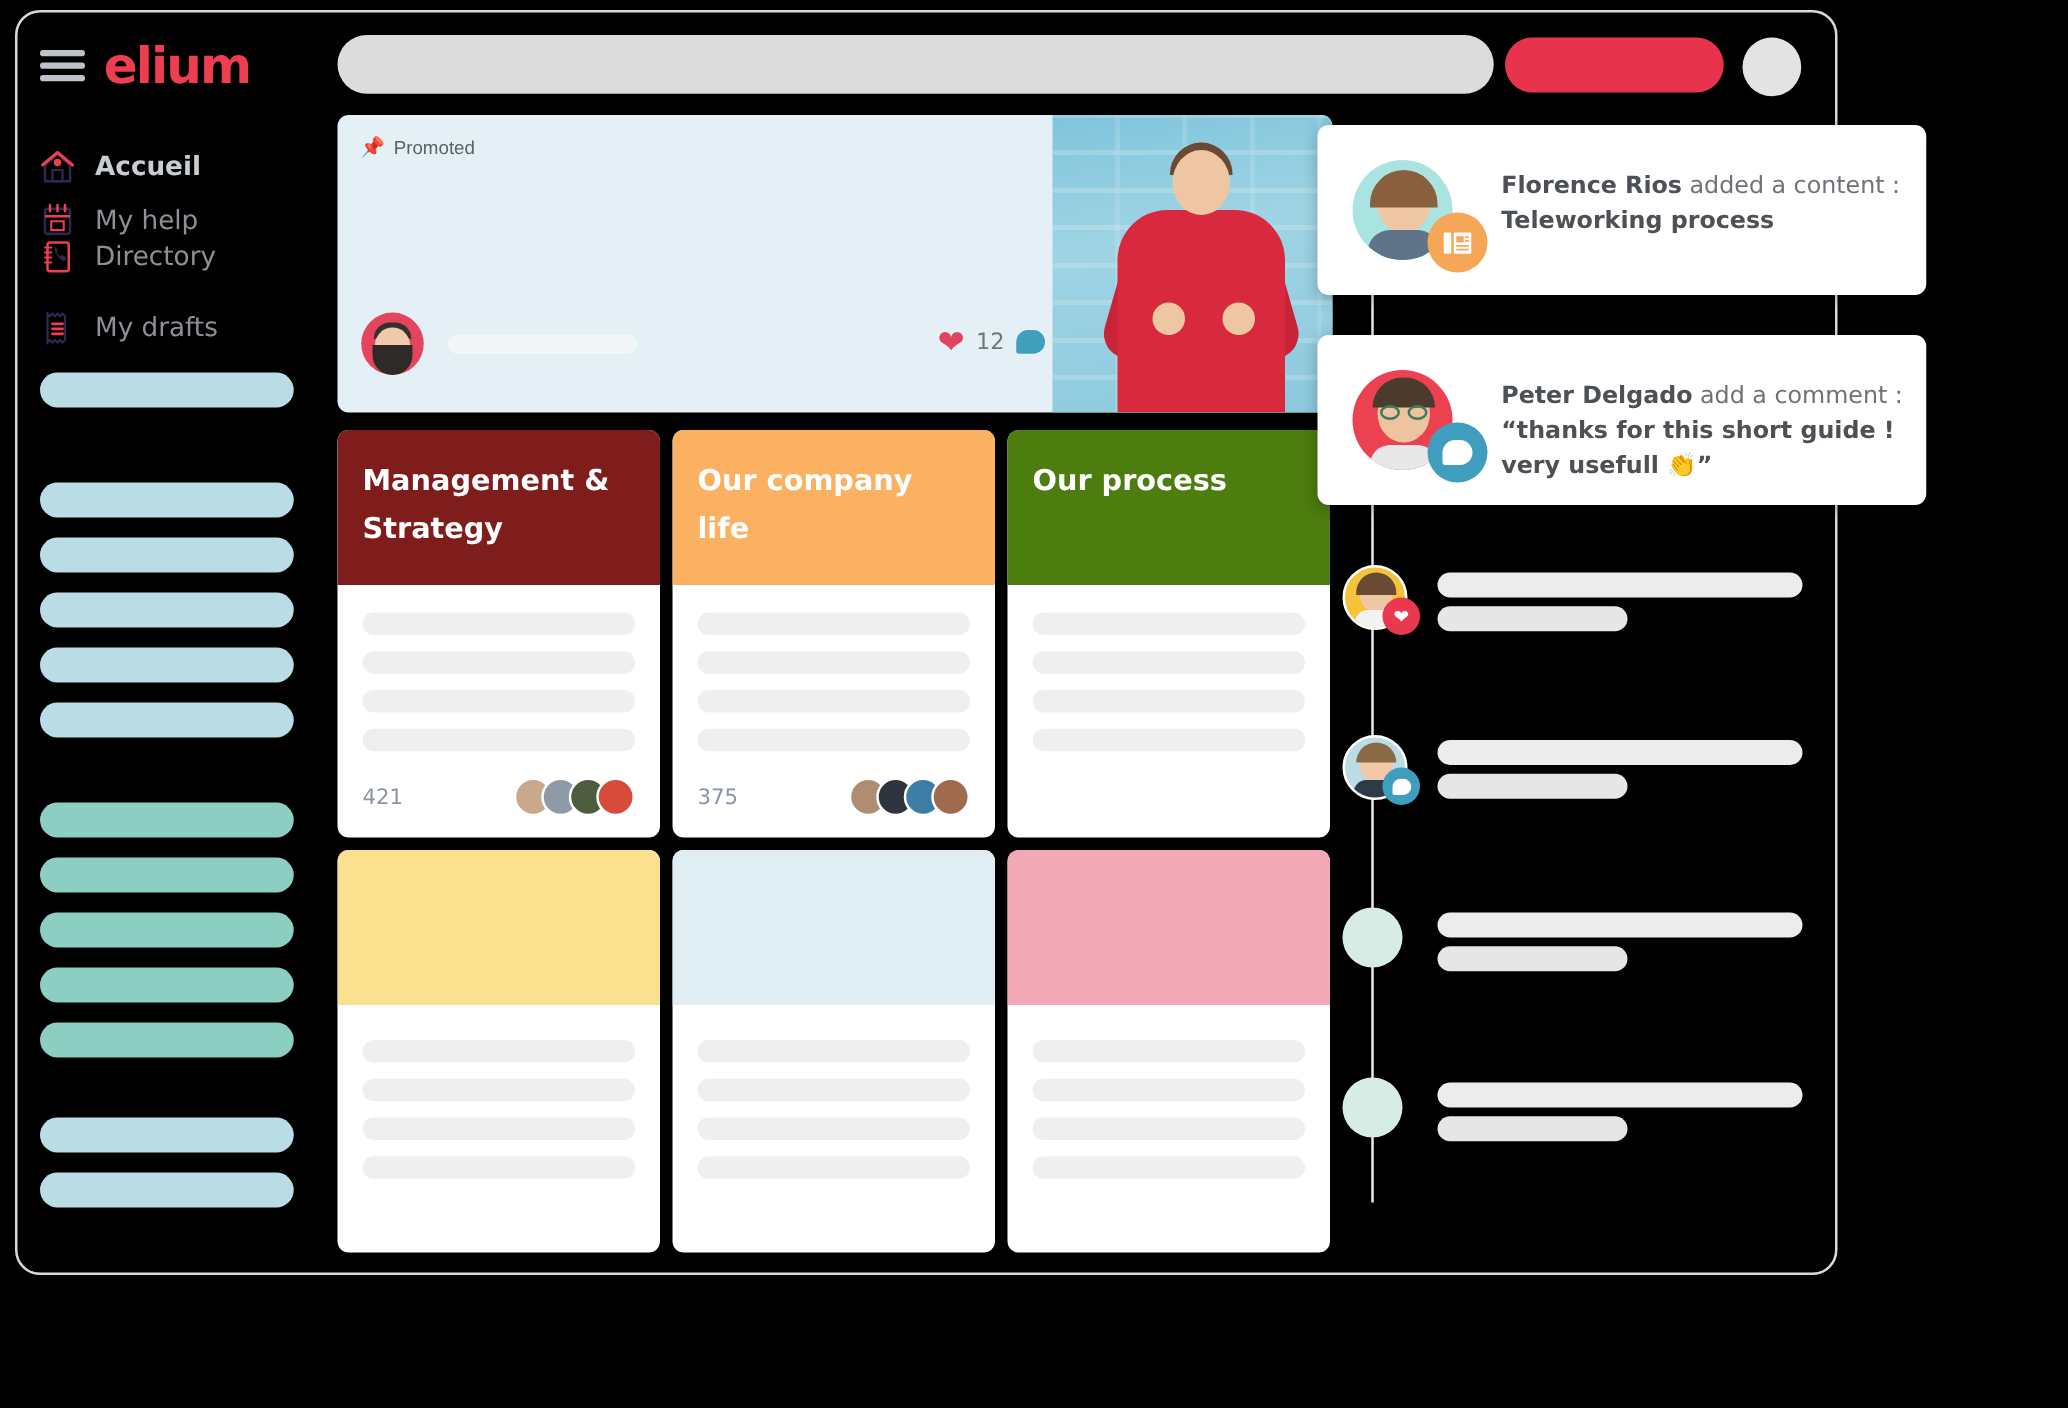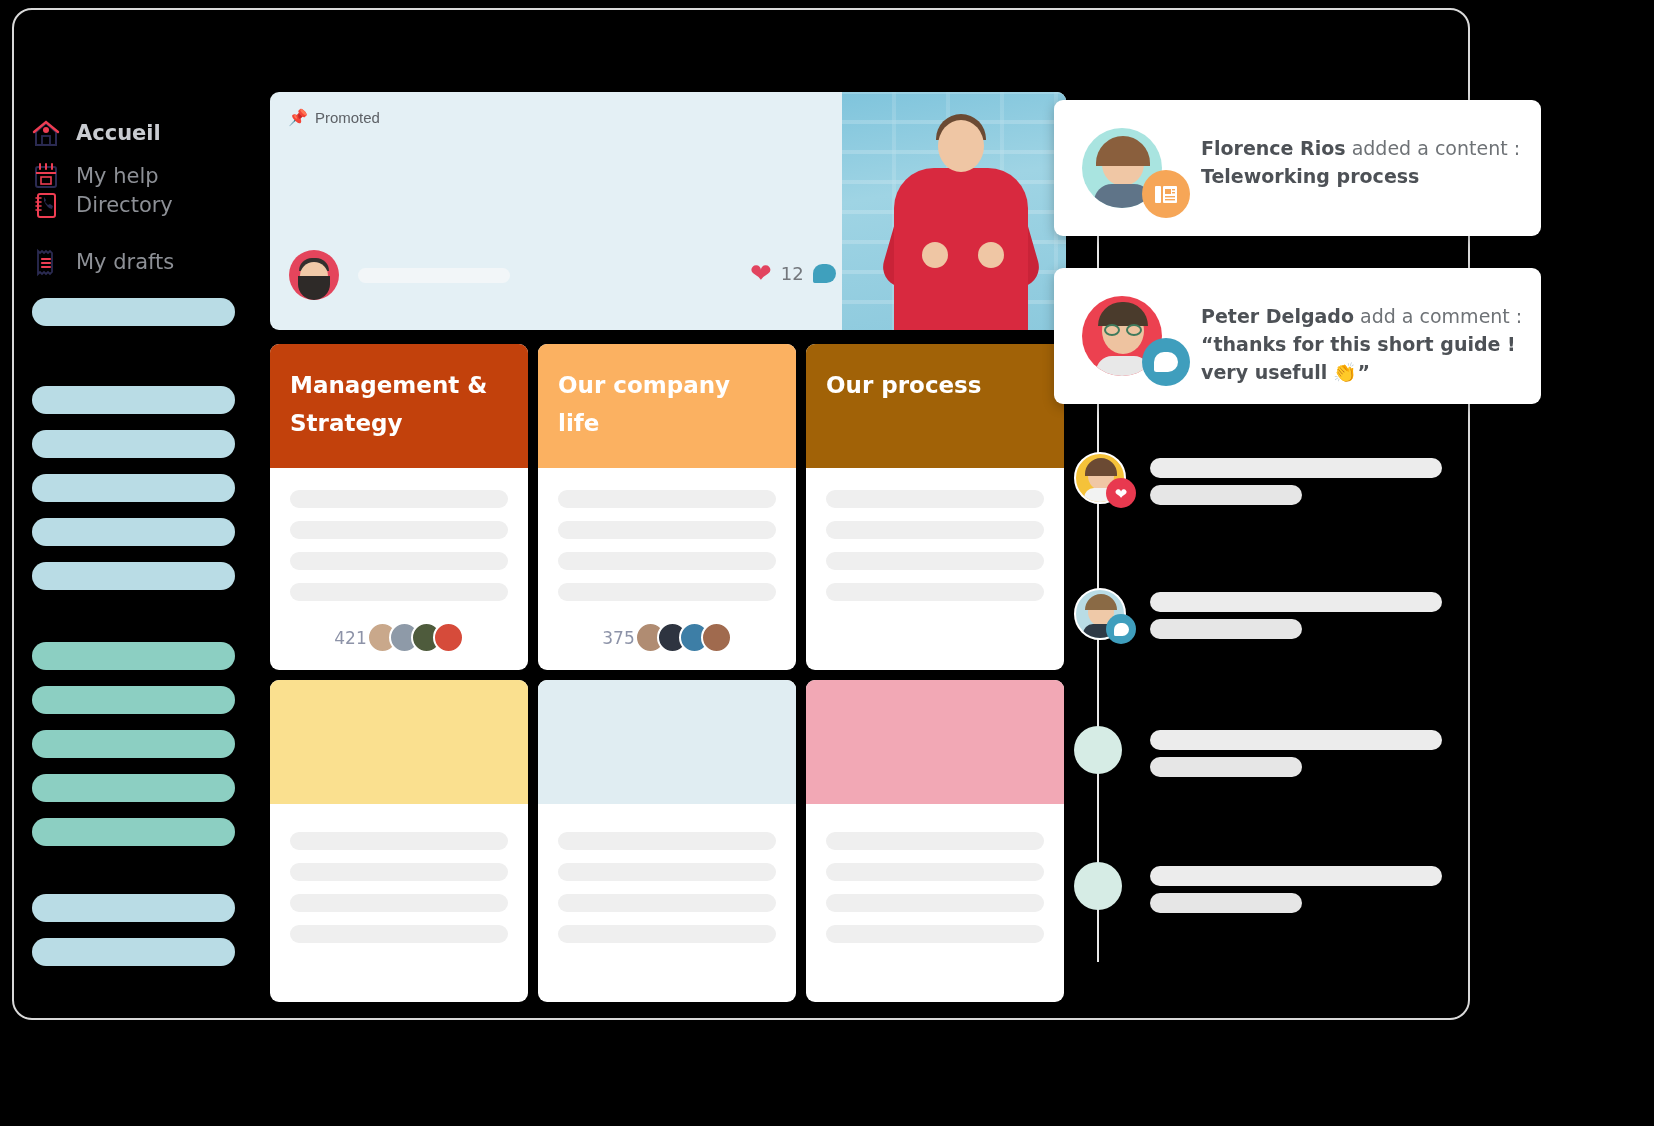--- a/index.html
+++ b/index.html
@@ -80,21 +80,21 @@
   .pi-fist-l{position:absolute;left:80px;top:150px;width:26px;height:26px;border-radius:50%;background:#efc6a4;}
   .pi-fist-r{position:absolute;left:136px;top:150px;width:26px;height:26px;border-radius:50%;background:#efc6a4;}
 
   
   .card{position:absolute;width:258px;background:#fff;border-radius:9px;overflow:hidden;
         box-shadow:0 2px 7px rgba(0,0,0,.2);}
   .card-head{height:124px;padding:22px 20px 0;box-sizing:border-box;}
   .card-title{font-size:23px;font-weight:bold;color:#fff;line-height:38px;
               font-family:"DejaVu Sans",sans-serif;}
   .skel{height:18px;border-radius:9px;background:#efefef;margin:0 20px 13px;}
-  .card-foot{display:flex;align-items:center;justify-content:center;padding:8px 20px 18px;}
+  .card-foot{display:flex;align-items:center;justify-content:space-between;padding:8px 20px 18px;}
   .count{font-size:17px;color:#8d93a8;font-family:"DejaVu Sans",sans-serif;}
   .avstack{display:flex;}
   .avstack i{display:block;width:27px;height:27px;border-radius:50%;border:2px solid #fff;margin-left:-9px;}
   .avstack i:first-child{margin-left:0;}
 
   
   .rail{position:absolute;left:1097px;top:150px;width:2px;height:812px;background:#e9e9e9;}
 
   .notif{position:absolute;background:#fff;border-radius:9px;box-shadow:0 3px 12px rgba(0,0,0,.25);}
   .notif-av{position:absolute;left:28px;top:28px;width:80px;height:80px;border-radius:50%;overflow:hidden;}
@@ -111,20 +111,31 @@
   .tl-dot{position:absolute;width:48px;height:48px;border-radius:50%;background:#d6ece5;}
   .tl-l1{position:absolute;height:20px;border-radius:10px;background:#ececec;}
   .tl-l2{position:absolute;height:20px;border-radius:10px;background:#e6e6e6;}
 </style>
 </head>
 <body>
 
 <div id="app">
   <div class="frame"></div>
 
+  <div class="header">
+    <div class="burger">
+      <span></span>
+        <span></span>
+        <span></span>
+    </div>
+    <div class="logo">elium</div>
+    <input class="searchbar" placeholder="" style="">
+    <button class="headerbtn"></button>
+    <div class="avatar-top"></div>
+  </div>
 
   <div class="sidebar">
 
     <div class="navitem" style="top:20px">
       <span class="navicon">
         <svg width="28" height="30" viewBox="0 0 28 30">
           <path d="M4 14 L14 5 L24 14 V27 H4 Z" fill="none" stroke="#2b2b52" stroke-width="2"></path>
           <path d="M2 14 L14 4 L26 14" fill="none" stroke="#ef3d52" stroke-width="2.4" stroke-linecap="round"></path>
           <rect x="10" y="18" width="8" height="9" fill="none" stroke="#2b2b52" stroke-width="1.8"></rect>
           <circle cx="14" cy="12" r="3" fill="#ef3d52"></circle>
@@ -214,21 +225,21 @@
           <div class="pi-arm-r"></div>
         <div class="pi-body"></div>
         <div class="pi-hair"></div>
           <div class="pi-head"></div>
         <div class="pi-fist-l"></div>
           <div class="pi-fist-r"></div>
       </div>
     </div>
 
     <div class="card" style="left:12px;top:256px;height:326px">
-      <div class="card-head" style="background:#c2410c">
+      <div class="card-head" style="background:#7f1d1d">
         <div class="card-title">Management &amp; Strategy</div>
       </div>
       <div style="height:22px"></div>
       <div class="skel"></div>
         <div class="skel"></div>
         <div class="skel"></div>
         <div class="skel"></div>
       <div class="card-foot">
         <span class="count">421</span>
         <span class="avstack">
@@ -254,21 +265,21 @@
         <span class="avstack">
           <i style="background:#b08c72"></i>
             <i style="background:#2e3440"></i>
           <i style="background:#3d7ea6"></i>
             <i style="background:#a06a4e"></i>
         </span>
       </div>
     </div>
 
     <div class="card" style="left:548px;top:256px;height:326px">
-      <div class="card-head" style="background:#a16207">
+      <div class="card-head" style="background:#4d7c0f">
         <div class="card-title">Our process</div>
       </div>
       <div style="height:22px"></div>
       <div class="skel"></div>
         <div class="skel"></div>
         <div class="skel"></div>
         <div class="skel"></div>
     </div>
 
     <div class="card" style="left:12px;top:592px;height:322px">

